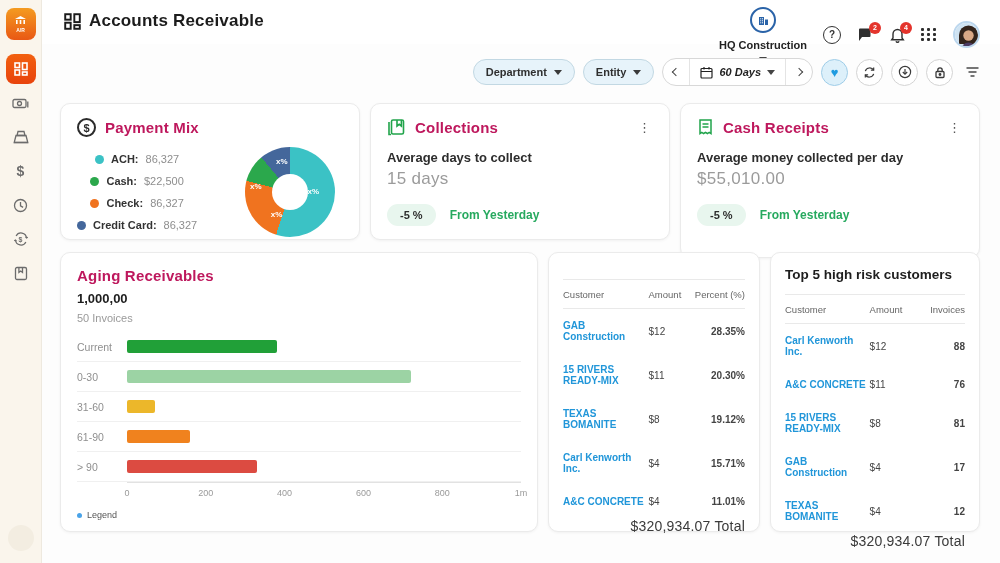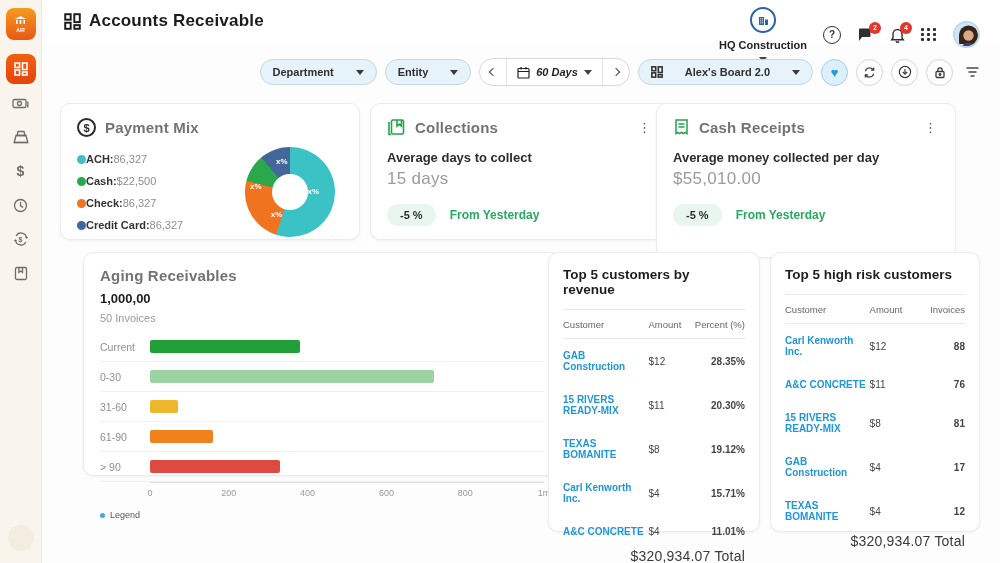--- a/index.html
+++ b/index.html
@@ -42,72 +42,72 @@
     display:flex; align-items:center; justify-content:center; padding:0 2px; }
   .help-circle { width:18px; height:18px; border-radius:50%; border:1.5px solid #333;
     font-size:10px; font-weight:bold; color:#333; display:flex; align-items:center; justify-content:center; }
   .apps-grid { display:grid; grid-template-columns:repeat(3,4px); grid-gap:2px; }
   .apps-grid span { width:3px; height:3px; background:#2f2f2f; border-radius:1px; }
   .avatar { width:27px; height:27px; border-radius:50%; overflow:hidden; border:2px solid #bcd7ee; }
 
   
   .toolbar { position:absolute; left:42px; top:58px; width:958px; height:32px; }
   .toolbar-inner { position:absolute; right:20px; top:0; display:flex; align-items:center; gap:8px; }
-  .pill { height:26px; display:flex; align-items:center; gap:22px; padding:0 12px;
+  .pill { height:26px; display:flex; align-items:center; gap:7px; padding:0 12px;
     background:#e7f3fa; border:1px solid #c2d8e3; border-radius:14px;
     font-size:11px; color:#2f2f2f; font-weight:bold; }
   .pill .caret { border-top-color:#3a3a3a; }
   .date-group { height:28px; display:flex; align-items:center; background:#fff;
     border:1px solid #d8d8d8; border-radius:15px; overflow:hidden; }
   .date-arrow { width:26px; height:100%; display:flex; align-items:center; justify-content:center; }
   .date-mid { display:flex; align-items:center; gap:6px; padding:0 10px; height:100%;
     border-left:1px solid #e4e4e4; border-right:1px solid #e4e4e4;
     font-size:11px; font-weight:bold; color:#222;font-style:italic; }
   .chev { width:6px; height:6px; border-left:1.5px solid #444; border-bottom:1.5px solid #444; }
   .chev.left { transform:rotate(45deg); } .chev.right { transform:rotate(225deg); }
   .round-btn { width:27px; height:27px; border-radius:50%; background:#fff; border:1px solid #d4d4d4;
     display:flex; align-items:center; justify-content:center; }
   .round-btn.fav { background:#ddf0fa; border-color:#9fcde8; }
   .heart { color:#1e9be0; font-size:13px; line-height:1; }
 
   
   .card { position:absolute; background:#fff; border:1px solid #ebebeb; border-radius:10px;
     box-shadow:0 1px 3px rgba(0,0,0,.05); }
   .card-head { display:flex; align-items:center; gap:9px; padding:14px 16px 0 16px; }
-  .card-title { font-size:15px; font-weight:bold; color:#737373; letter-spacing:.2px; }
+  .card-title { font-size:15px; font-weight:bold; color:#be185d; letter-spacing:.2px; }
   .kebab { margin-left:auto; font-size:13px; color:#555; line-height:1; padding:0 2px; }
   .dollar-circle { width:19px; height:19px; border-radius:50%; border:2px solid #2b2b2b;
     display:flex; align-items:center; justify-content:center; font-size:11px; font-weight:bold; color:#2b2b2b; }
 
   #card-payment-mix { left:60px; top:103px; width:300px; height:137px; }
   .pm-body { display:flex; padding:10px 16px 0 16px; }
   .pm-legend { display:flex; flex-direction:column; gap:10px; margin-top:6px; }
-  .pm-row { display:flex; align-items:center; font-size:11px; }
+  .pm-row { display:flex; align-items:center; gap:7px; font-size:11px;justify-content:center; }
   .pm-dot { width:9px; height:9px; border-radius:50%; flex:none; }
   .pm-label { font-weight:bold; color:#333; }
   .pm-value { color:#8e8e8e; }
   .donut-wrap { margin-left:auto; margin-right:8px; position:relative; width:90px; height:90px; }
   .donut { width:90px; height:90px; border-radius:50%; }
   .donut-hole { position:absolute; left:27px; top:27px; width:36px; height:36px; border-radius:50%; background:#fff; }
   .seg-label { position:absolute; color:#fff; font-size:8px; font-weight:bold; transform:translate(-50%,-50%); }
   .seg-a { left:76%; top:49%; } .seg-b { left:35%; top:74%; }
   .seg-c { left:12%; top:43%; } .seg-d { left:41%; top:15%; }
 
   #card-collections { left:370px; top:103px; width:300px; height:137px; }
-  #card-cash-receipts { left:656px; top:103px; width:300px; height:155px; }
+  #card-cash-receipts { left:680px; top:103px; width:300px; height:155px; }
   .kpi-body { padding:14px 16px 0 16px; }
   .kpi-label { font-size:13px; font-weight:bold; color:#2d2d2d; }
   .kpi-value { font-size:17px; color:#9b9b9b; margin-top:4px; letter-spacing:.3px; }
   .delta-row { display:flex; align-items:center; gap:14px; margin-top:15px; }
   .delta-pill { background:#e8f6ee; border-radius:14px; padding:5px 13px;
     font-size:11px; font-weight:bold; color:#2d2d2d; }
   .delta-caption { font-size:12px; font-weight:bold; color:#27a95f; }
 
   
-  #card-aging { left:60px; top:252px; width:478px; height:224px;margin-left:23px; }
+  #card-aging { left:60px; top:252px; width:478px; height:280px; }
   .aging-inner { padding:14px 16px 0 16px; }
   .aging-total { font-size:13px; font-weight:bold; color:#1e1e1e; margin-top:7px; }
   .aging-sub { font-size:11px; color:#9a9a9a; margin-top:6px; }
   .bar-chart { margin-top:8px; }
   .bar-row { display:flex; align-items:center; height:30px; border-bottom:1px solid #f0f0f0; }
   .bar-row:last-of-type { border-bottom:none; }
   .bar-label { width:50px; font-size:10.5px; color:#8f8f8f; flex:none; }
   .bar-track { flex:1; position:relative; height:13px; }
   .bar-fill { position:absolute; left:0; top:0; height:13px; border-radius:2px; }
   .x-axis { margin-left:50px; border-top:1px solid #e2e2e2; position:relative; height:18px; }
@@ -287,30 +287,20 @@
             <path d="M1 5.5 h11"></path>
             <path d="M4 1 v2.5 M9 1 v2.5"></path>
         </svg>
         <span>60 Days</span>
         <span class="caret"></span>
       </div>
       <div class="date-arrow">
           <span class="chev right"></span>
         </div>
     </div>
-    <div class="pill">
-      <svg width="12" height="12" viewBox="0 0 14 14">
-        <rect x="1" y="1" width="4.5" height="4.5" fill="none" stroke="#2f2f2f" stroke-width="1.8"></rect>
-        <rect x="8.5" y="1" width="4.5" height="6.5" fill="none" stroke="#2f2f2f" stroke-width="1.8"></rect>
-        <rect x="1" y="8" width="4.5" height="5" fill="none" stroke="#2f2f2f" stroke-width="1.8"></rect>
-        <rect x="8.5" y="10" width="4.5" height="3" fill="none" stroke="#2f2f2f" stroke-width="1.8"></rect>
-      </svg>
-      <span>Alex's Board 2.0</span>
-      <span class="caret"></span>
-    </div>
     <div class="round-btn fav">
       <span class="heart">♥</span>
     </div>
     <div class="round-btn">
       <svg width="13" height="13" viewBox="0 0 14 14" fill="none" stroke="#3a3a3a" stroke-width="1.3">
         <path d="M11.5 4.5 a5 5 0 0 0 -9 1"></path>
           <path d="M2.5 9.5 a5 5 0 0 0 9 -1"></path>
         <path d="M11.5 1.5 v3 h-3"></path>
           <path d="M2.5 12.5 v-3 h3"></path>
       </svg>
@@ -465,21 +455,20 @@
     </div>
     <div class="chart-legend">
       <span class="legend-dot"></span>
       <span class="legend-text">Legend</span>
     </div>
   </div>
 </div>
 
 <div class="card" id="card-top-revenue">
   <div class="table-card-inner">
-    <div class="table-title">Top 5 customers by revenue</div>
     <div class="table-divider"></div>
     <div class="thead">
       <span class="th">Customer</span>
       <span class="th">Amount</span>
       <span class="th">Percent (%)</span>
     </div>
     <div class="trow">
       <span class="td-name">GAB Construction</span>
       <span class="td">$12</span>
       <span class="td">28.35%</span>

